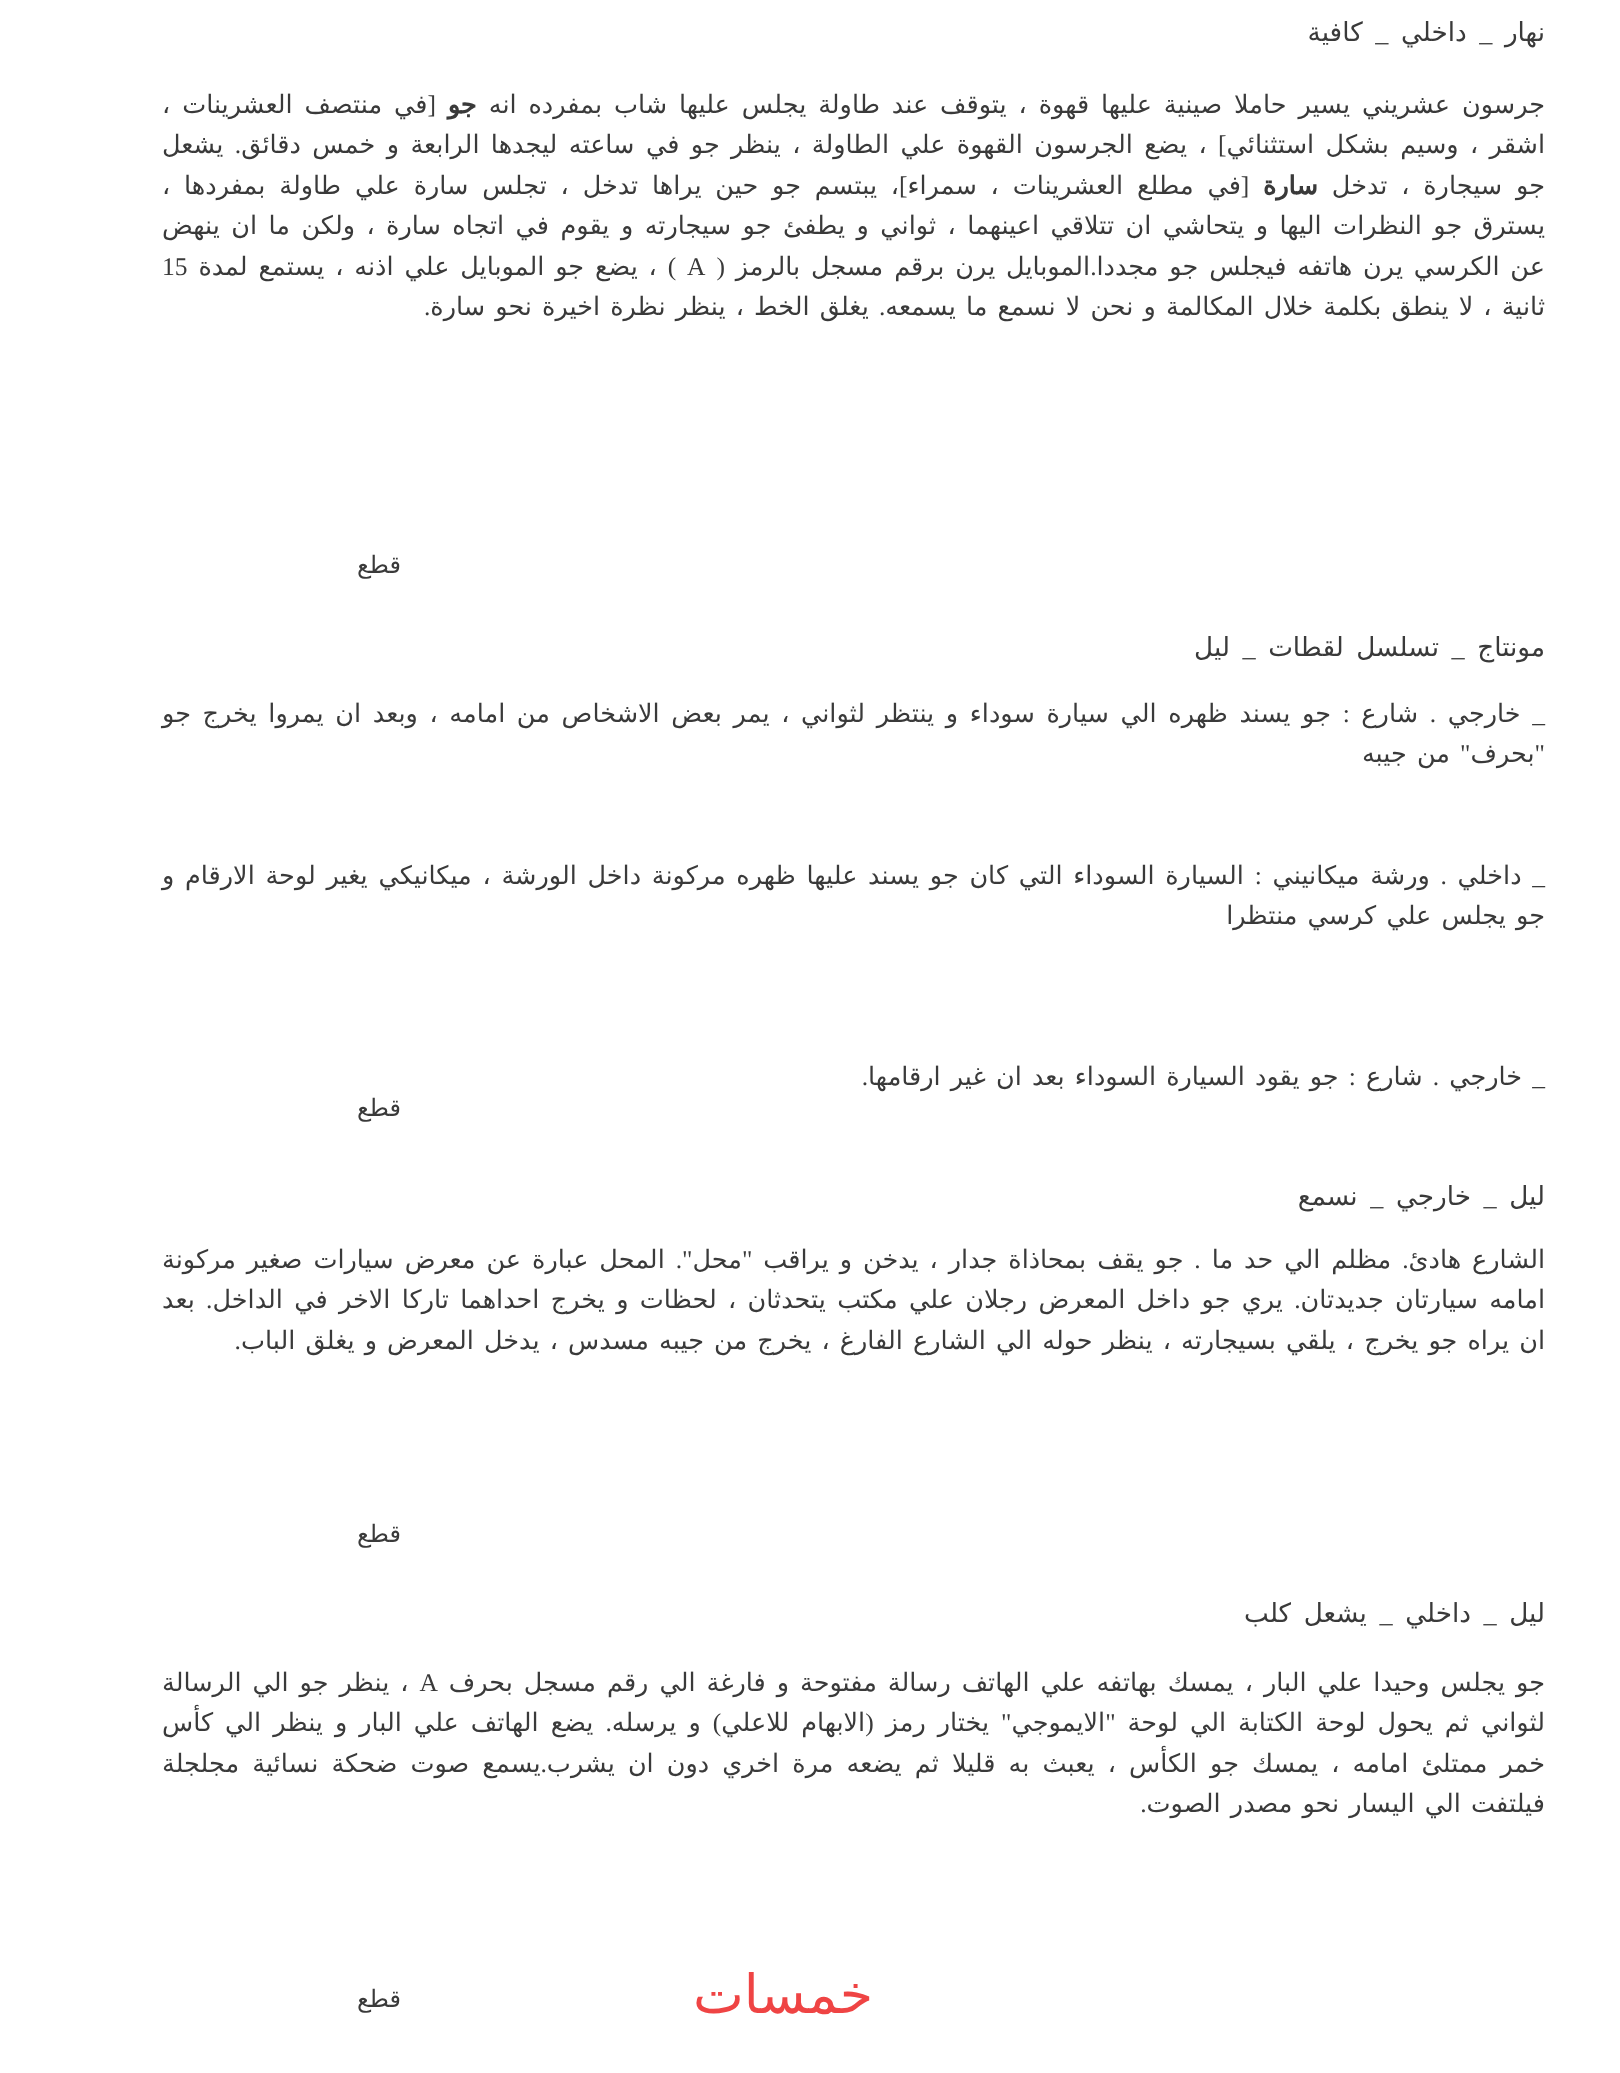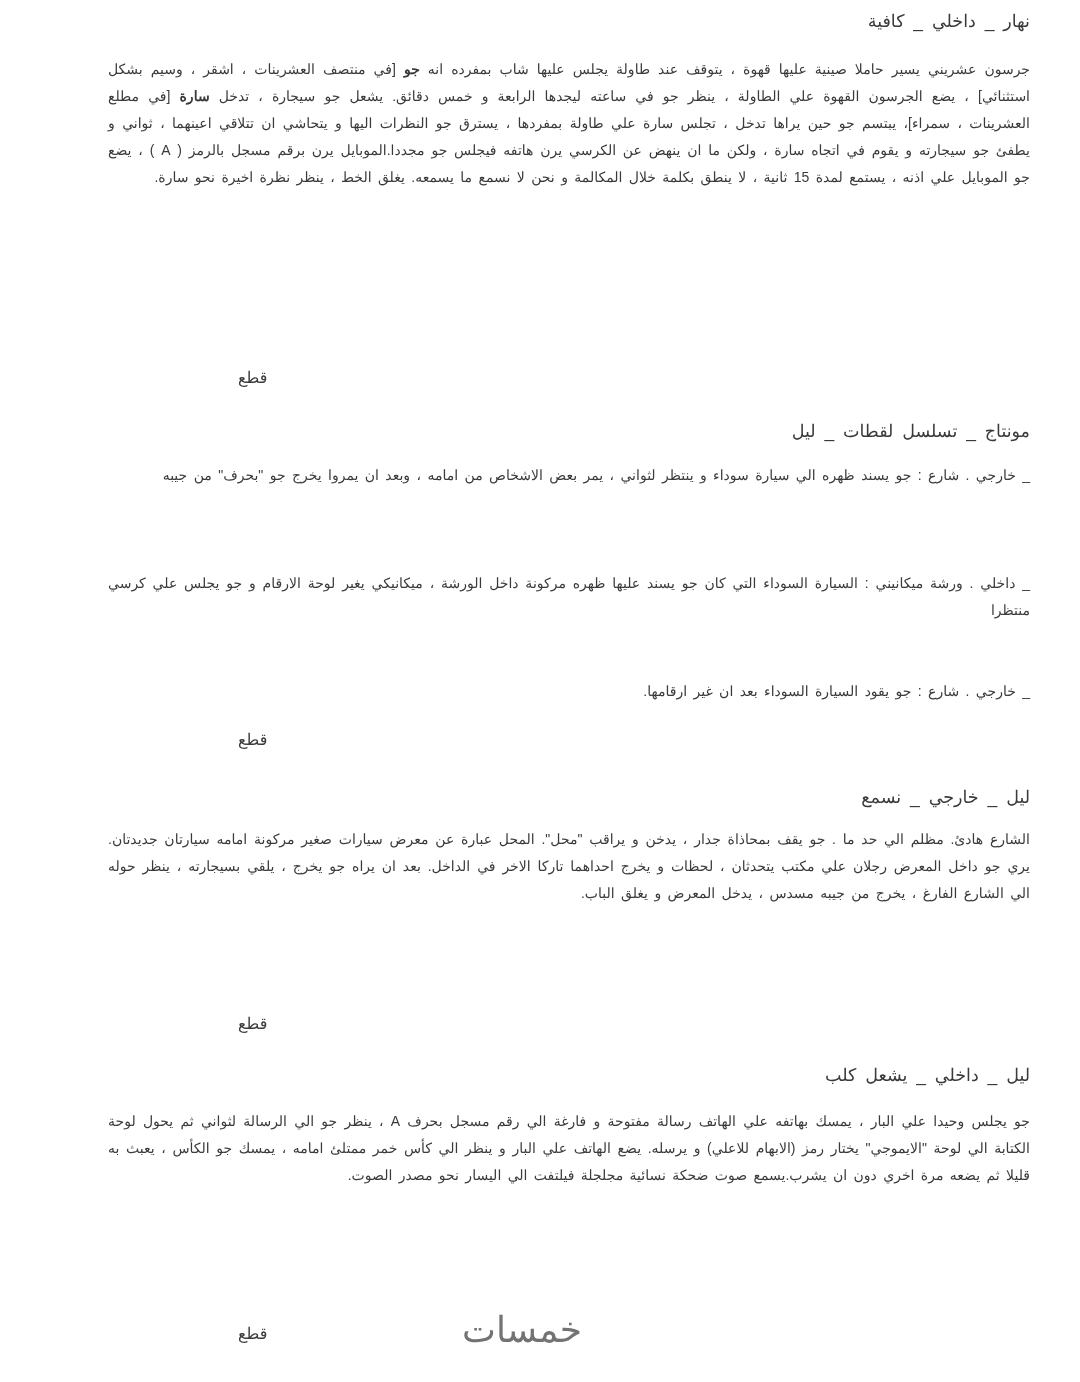--- a/index.html
+++ b/index.html
@@ -7,28 +7,28 @@
     padding: 0;
     background: #ffffff;
   }
   .page {
     position: relative;
     width: 1080px;
     height: 1382px;
     background: #ffffff;
     overflow: hidden;
     direction: rtl;
-    font-family: Liberation Sans, sans-serif;
+    font-family: Liberation Serif, serif;
     color: #3a3a3a;
   }
   .block {
     position: absolute;
     right: 50px;
     width: 922px;
-    font-size: 14px;
+    font-size: 17px;
     line-height: 27px;
     margin: 0;
   }
   .scene-heading {
     text-align: right;
     white-space: nowrap;
     font-size: 17.5px;
     word-spacing: 4px;
   }
   .action {
@@ -46,37 +46,37 @@
     width: auto;
     font-size: 16px;
     line-height: 27px;
   }
   .watermark {
     position: absolute;
     left: 462px;
     top: 1308px;
     font-size: 36px;
     line-height: 44px;
-    color: #737373;
+    color: #ef4444;
     direction: rtl;
     letter-spacing: 1px;
   }
 </style>
 </head>
 <body>
 
 <div class="page">
   <div id="sections">
       <div class="block scene-heading" style="top: 8px;">نهار _ داخلي _ كافية</div>
       <p class="block action" style="top: 56px;"><span>جرسون عشريني يسير حاملا صينية عليها قهوة ، يتوقف عند طاولة يجلس عليها شاب بمفرده انه </span><b>جو</b><span> [في منتصف العشرينات ، اشقر ، وسيم بشكل استثنائي] ، يضع الجرسون القهوة علي الطاولة ، ينظر جو في ساعته ليجدها الرابعة و خمس دقائق. يشعل جو سيجارة ، تدخل </span><b>سارة</b><span> [في مطلع العشرينات ، سمراء]، يبتسم جو حين يراها تدخل ، تجلس سارة علي طاولة بمفردها ، يسترق جو النظرات اليها و يتحاشي ان تتلاقي اعينهما ، ثواني و يطفئ جو سيجارته و يقوم في اتجاه سارة ، ولكن ما ان ينهض عن الكرسي يرن هاتفه فيجلس جو مجددا.الموبايل يرن برقم مسجل بالرمز ( A ) ، يضع جو الموبايل علي اذنه ، يستمع لمدة 15 ثانية ، لا ينطق بكلمة خلال المكالمة و نحن لا نسمع ما يسمعه. يغلق الخط ، ينظر نظرة اخيرة نحو سارة.</span></p>
       <div class="cut" style="top: 364px;">قطع</div>
       <div class="block scene-heading" style="top: 418px; text-align: right;">مونتاج _ تسلسل لقطات _ ليل</div>
       <p class="block action" style="top: 462px;"><span>_ خارجي . شارع : جو يسند ظهره الي سيارة سوداء و ينتظر لثواني ، يمر بعض الاشخاص من امامه ، وبعد ان يمروا يخرج جو "بحرف" من جيبه</span></p>
       <p class="block action" style="top: 570px;"><span>_ داخلي . ورشة ميكانيني : السيارة السوداء التي كان جو يسند عليها ظهره مركونة داخل الورشة ، ميكانيكي يغير لوحة الارقام و جو يجلس علي كرسي منتظرا</span></p>
-      <p class="block action" style="top: 678px;"><span>_ خارجي . شارع : جو يقود السيارة السوداء بعد ان غير ارقامها.</span></p>
+      <p class="block action" style="top: 704px;"><span>_ خارجي . شارع : جو يقود السيارة السوداء بعد ان غير ارقامها.</span></p>
       <div class="cut" style="top: 726px;">قطع</div>
       <div class="block scene-heading" style="top: 784px;">ليل _ خارجي _ نسمع</div>
       <p class="block action" style="top: 826px;"><span>الشارع هادئ. مظلم الي حد ما . جو يقف بمحاذاة جدار ، يدخن و يراقب "محل". المحل عبارة عن معرض سيارات صغير مركونة امامه سيارتان جديدتان. يري جو داخل المعرض رجلان علي مكتب يتحدثان ، لحظات و يخرج احداهما تاركا الاخر في الداخل. بعد ان يراه جو يخرج ، يلقي بسيجارته ، ينظر حوله الي الشارع الفارغ ، يخرج من جيبه مسدس ، يدخل المعرض و يغلق الباب.</span></p>
       <div class="cut" style="top: 1010px;">قطع</div>
       <div class="block scene-heading" style="top: 1062px;">ليل _ داخلي _ يشعل كلب</div>
       <p class="block action" style="top: 1108px;"><span>جو يجلس وحيدا علي البار ، يمسك بهاتفه علي الهاتف رسالة مفتوحة و فارغة الي رقم مسجل بحرف A ، ينظر جو الي الرسالة لثواني ثم يحول لوحة الكتابة الي لوحة "الايموجي" يختار رمز (الابهام للاعلي) و يرسله. يضع الهاتف علي البار و ينظر الي كأس خمر ممتلئ امامه ، يمسك جو الكأس ، يعبث به قليلا ثم يضعه مرة اخري دون ان يشرب.يسمع صوت ضحكة نسائية مجلجلة فيلتفت الي اليسار نحو مصدر الصوت.</span></p>
       <div class="cut" style="top: 1320px;">قطع</div>
     </div>
   <div class="watermark">خمسات</div>
 </div>

